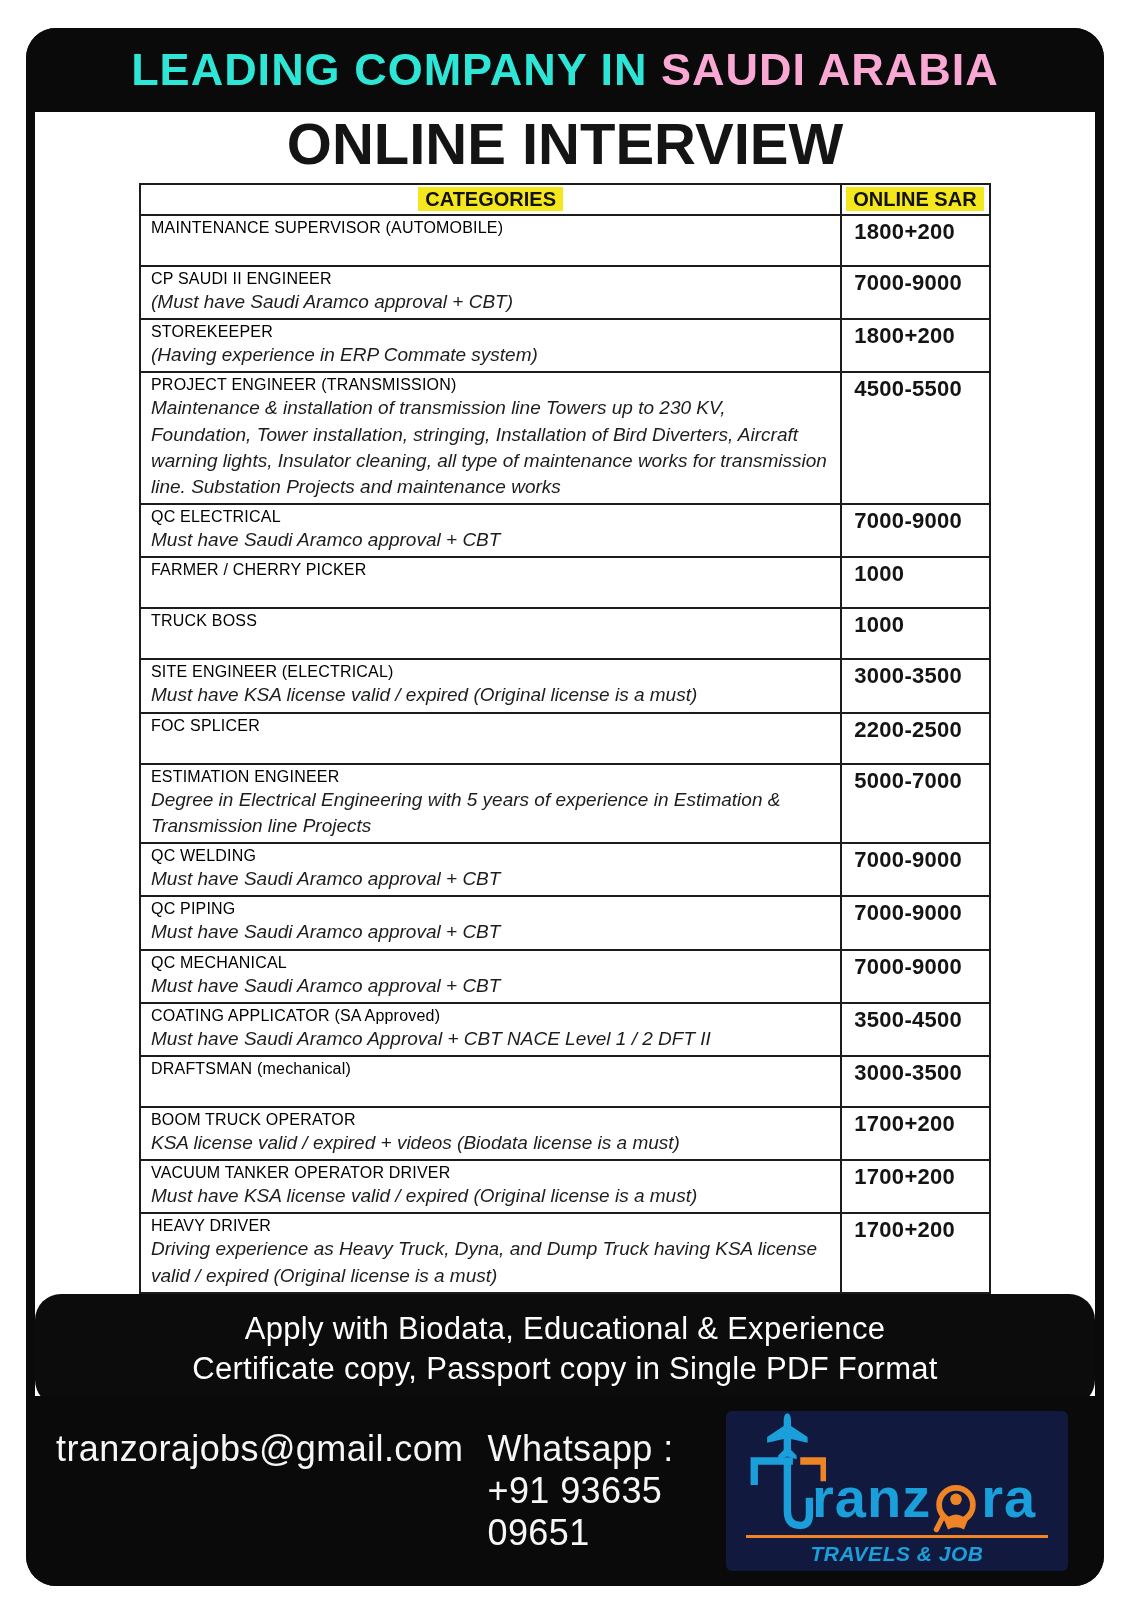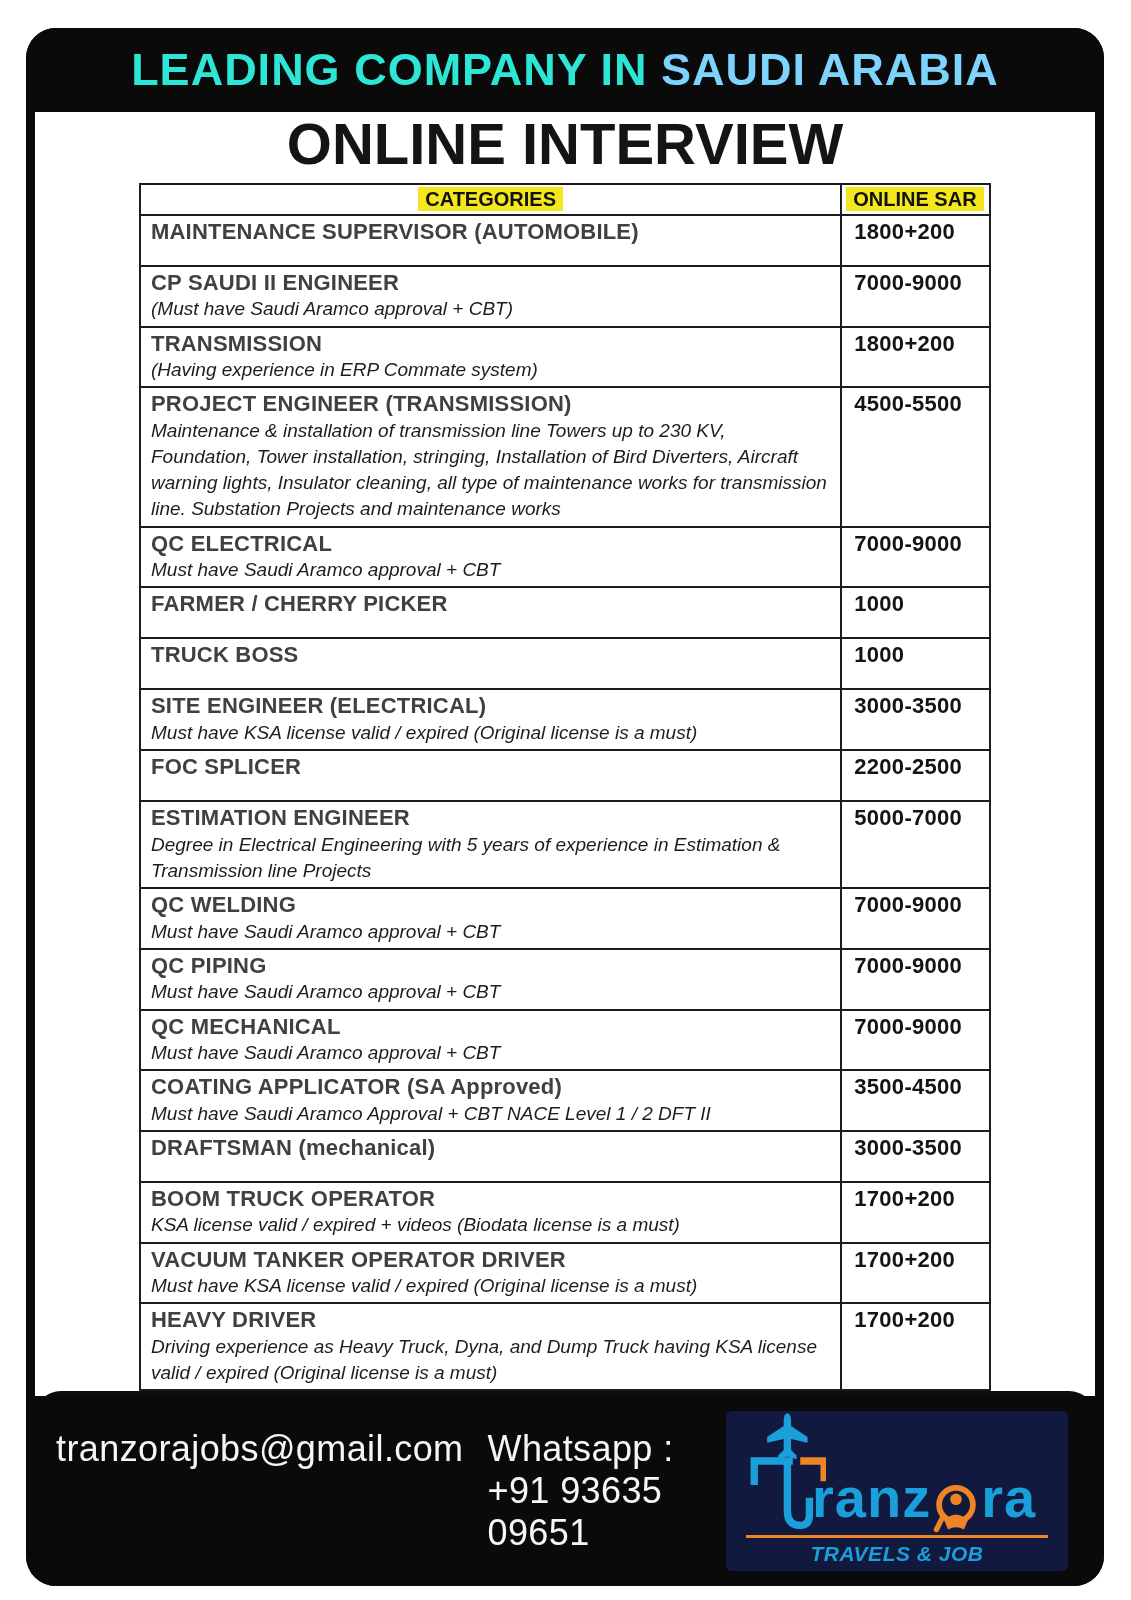--- a/index.html
+++ b/index.html
@@ -24,21 +24,21 @@
     height: 84px;
     display: flex; align-items: center; justify-content: center;
     background: #0a0a0a;
     flex: 0 0 auto;
   }
   .header-band h1 {
     font-size: 45px; font-weight: 800; letter-spacing: 1px;
     white-space: nowrap;
   }
   .title-cyan  { color: #2ee6d6; }
-  .title-yellow{ color: #7dd3fc; }
+  .title-yellow{ color: #f9a8d4; }
   
   .page {
     background: #ffffff;
     margin: 0 9px;
     flex: 1 1 auto;
     display: flex; flex-direction: column;
     overflow: hidden;
   }
   .subtitle {
     text-align: center;
@@ -66,21 +66,21 @@
     font-size: 20px; font-weight: 700; color: #111;
   }
   th.head-cell mark {
     background: #f5e71e;
     color: #111;
     padding: 1px 7px;
   }
   th.head-cell.sal { text-align: left; }
   td.cat-cell { padding: 2px 10px 3px 10px; }
   .job-title {
-    font-size: 22px; font-weight: 700; color: #404040;
+    font-size: 16px; font-weight: 400; color: #000000;
     line-height: 1.25;
     letter-spacing: 0.2px;
   }
   .job-desc {
     font-size: 19px; font-weight: 400; color: #1d1d1d;
     line-height: 1.38;
     font-style: italic;
   }
   td.salary-cell {
     padding: 3px 6px 20px 12px;
@@ -176,21 +176,21 @@
           </tr>
           <tr>
             <td class="cat-cell">
               <div class="job-title">CP SAUDI II ENGINEER</div>
               <div class="job-desc">(Must have Saudi Aramco approval + CBT)</div>
             </td>
             <td class="salary-cell">7000-9000</td>
           </tr>
           <tr>
             <td class="cat-cell">
-              <div class="job-title">TRANSMISSION</div>
+              <div class="job-title">STOREKEEPER</div>
               <div class="job-desc">(Having experience in ERP Commate system)</div>
             </td>
             <td class="salary-cell">1800+200</td>
           </tr>
           <tr>
             <td class="cat-cell">
               <div class="job-title">PROJECT ENGINEER (TRANSMISSION)</div>
               <div class="job-desc">Maintenance &amp; installation of transmission line Towers up to 230 KV, Foundation, Tower installation, stringing, Installation of Bird Diverters, Aircraft warning lights, Insulator cleaning, all type of maintenance works for transmission line. Substation Projects and maintenance works</div>
             </td>
             <td class="salary-cell">4500-5500</td>

